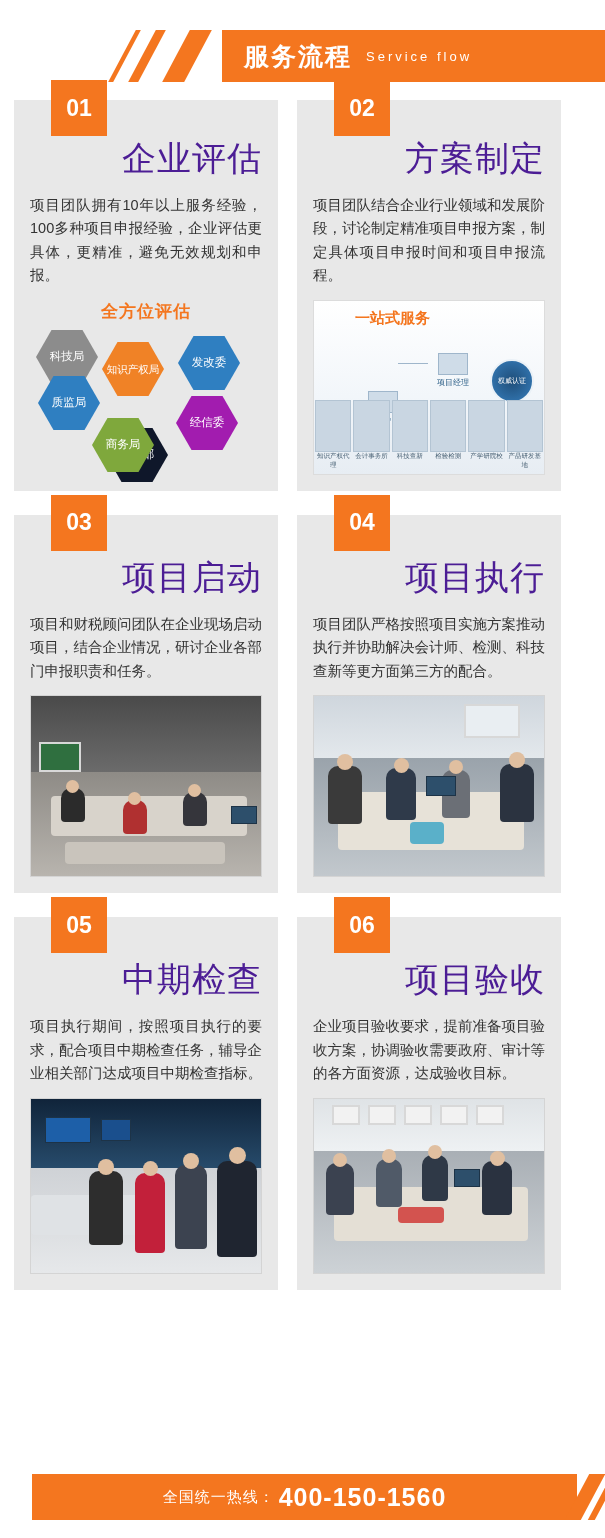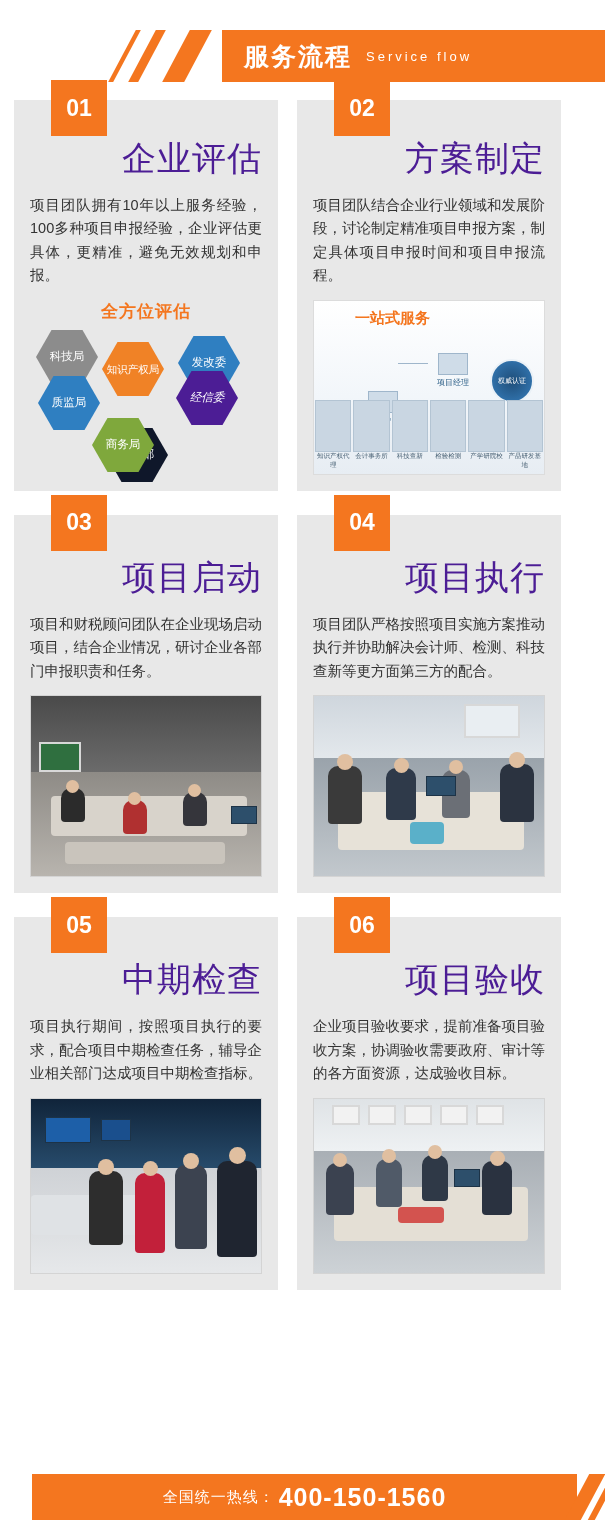--- a/index.html
+++ b/index.html
@@ -143,21 +143,21 @@
       <div class="card-title left-space">企业评估</div>
       <div class="card-body">项目团队拥有10年以上服务经验，100多种项目申报经验，企业评估更具体，更精准，避免无效规划和申报。</div>
 
       <div class="hexwrap">
         <div class="hex-title">全方位评估</div>
         <div class="hex" style="left:6px;  top:32px; background:#8c8c8c;">科技局</div>
         <div class="hex" style="left:72px; top:44px; background:#f08226; font-size:10.5px;">知识产权局</div>
         <div class="hex" style="left:148px; top:38px; background:#2f7fc1;">发改委</div>
         <div class="hex" style="left:8px;  top:78px; background:#2f7fc1;">质监局</div>
         <div class="hex" style="left:76px; top:90px; background:#0f172a;margin-top:40px;">工信部</div>
-        <div class="hex" style="left:146px; top:73px; background:#4c1d95;font-style:italic;">经信委</div>
+        <div class="hex" style="left:146px; top:98px; background:#a21caf;">经信委</div>
         <div class="hex" style="left:62px; top:120px; background:#7fa83c;">商务局</div>
       </div>
     </div>
 
     <div class="card" style="padding-top:10px;">
       <div class="badge">02</div>
       <div class="card-title left-space">方案制定</div>
       <div class="card-body">项目团队结合企业行业领域和发展阶段，讨论制定精准项目申报方案，制定具体项目申报时间和项目申报流程。</div>
 
       <div class="svcwrap">

